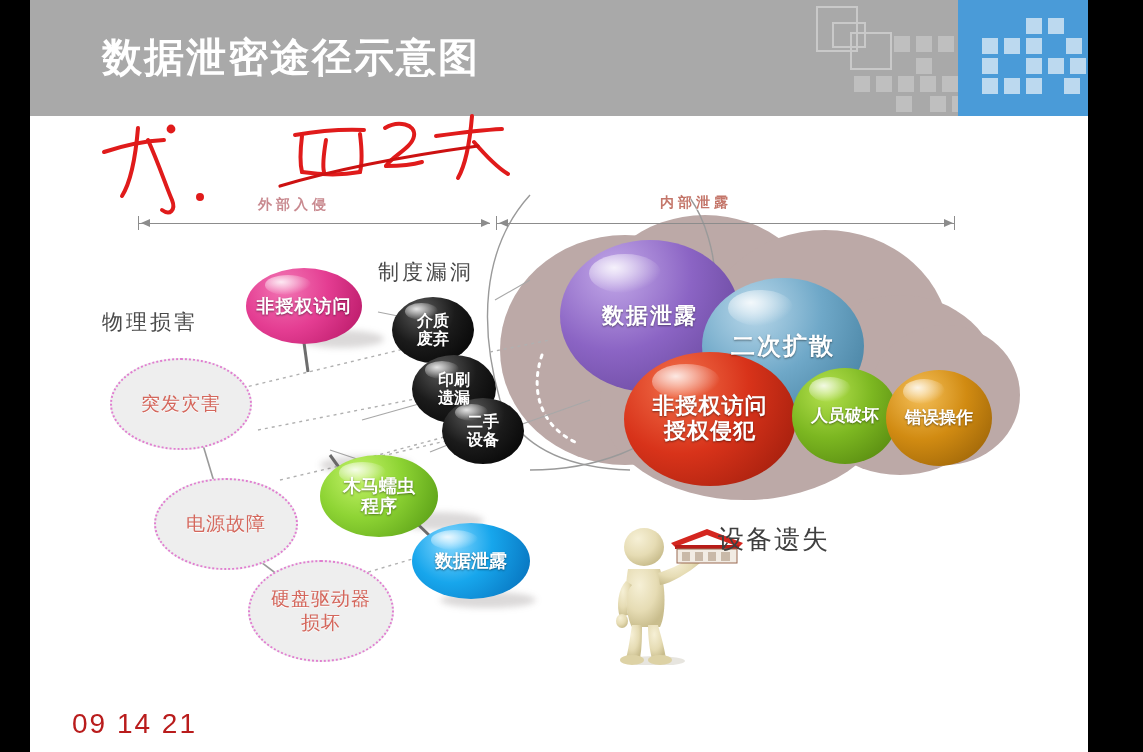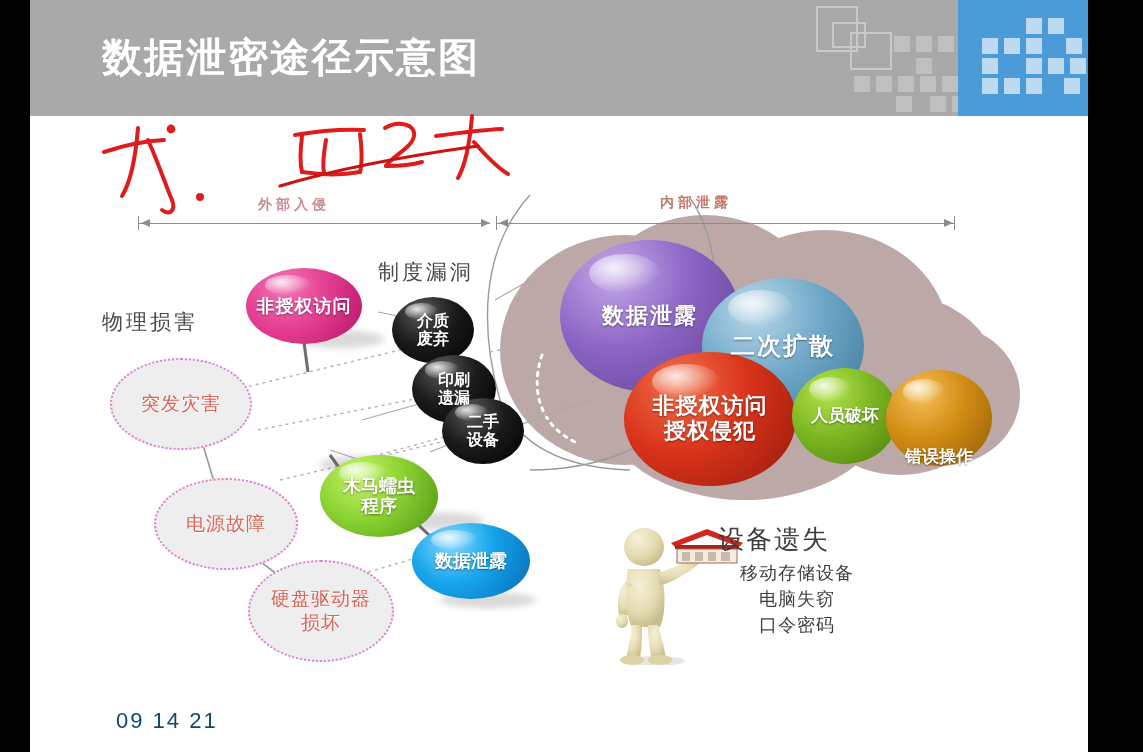--- a/index.html
+++ b/index.html
@@ -51,42 +51,42 @@
 
   .b-pink{background:radial-gradient(circle at 33% 25%,#f276b4 0%,#e43d92 45%,#b31462 100%);}
   .b-orange{background:radial-gradient(circle at 33% 25%,#ffd070 0%,#f5a623 42%,#cf7400 100%);}
   .b-green{background:radial-gradient(circle at 33% 25%,#c4f36a 0%,#8ed434 42%,#4f9410 100%);text-align:center;}
   .b-cyan{background:radial-gradient(circle at 33% 25%,#87d8ff 0%,#17a6ec 42%,#0469b5 100%);}
   .b-black{background:radial-gradient(circle at 36% 22%,#5a5a5a 0%,#1b1b1b 45%,#000 100%);}
   .b-purple{background:radial-gradient(circle at 30% 22%,#c2a8e8 0%,#8b64c4 45%,#5b3d8e 100%);}
   .b-blue{background:radial-gradient(circle at 32% 24%,#b9d8ea 0%,#6fa8c8 45%,#3d7898 100%);}
   .b-red{background:radial-gradient(circle at 32% 24%,#f2704a 0%,#d8331a 45%,#95190a 100%);}
   .b-lgreen{background:radial-gradient(circle at 33% 25%,#b5e24f 0%,#7cb721 45%,#4c7c0b 100%);}
-  .b-gold{background:radial-gradient(circle at 33% 25%,#f5c05a 0%,#d18b12 45%,#8e5a05 100%);align-items:flex-end;}
+  .b-gold{background:radial-gradient(circle at 33% 25%,#f5c05a 0%,#d18b12 45%,#8e5a05 100%);}
 
   .shadow{position:absolute;border-radius:50%;background:rgba(90,80,80,.22);filter:blur(3px);}
 
   
   .dash-ell{position:absolute;border:2px dotted #e07fd0;border-radius:50%;background:#eeeeee;
             display:flex;align-items:center;justify-content:center;text-align:center;
             font-family:"DejaVu Sans","Liberation Sans",sans-serif;font-size:19px;color:#d4675c;
             letter-spacing:1px;line-height:1.25;text-shadow:0 1px 0 rgba(255,255,255,.9);}
 
   
   .figure{position:absolute;left:580px;top:525px;width:90px;height:140px;}
   .house{position:absolute;left:637px;top:527px;width:80px;height:38px;}
 
   
   .loss-title{position:absolute;font-size:26px;color:#3f3f3f;letter-spacing:2px;white-space:nowrap;
               font-family:"DejaVu Sans","Liberation Sans",sans-serif;}
   .loss-sub{position:absolute;font-size:18px;color:#3f3f3f;letter-spacing:1px;line-height:1.45;
             text-align:center;font-family:"DejaVu Sans","Liberation Sans",sans-serif;}
 
   
-  .footer{position:absolute;left:42px;top:708px;font-size:22px;color:#0c4a6e;letter-spacing:2px;margin-left:44px;}
+  .footer{position:absolute;left:42px;top:708px;font-size:28px;color:#b91c1c;letter-spacing:2px;}
 </style>
 </head>
 <body>
 
 <div class="screen">
   <div class="slide">
 
     <div class="hdr">
       <div class="hdr-title">数据泄密途径示意图</div>
 
@@ -307,21 +307,16 @@
       <path d="M 4 16 L 40 2 L 76 16 L 72 20 L 40 8 L 8 20 Z" fill="#d4261f"></path>
       <path d="M 8 18 L 72 18 L 72 22 L 8 22 Z" fill="#b81c18"></path>
       <rect x="10" y="22" width="60" height="14" fill="#f2ece4" stroke="#9a6a52" stroke-width="1"></rect>
       <rect x="15" y="25" width="8" height="9" fill="#c9b9a8"></rect>
       <rect x="28" y="25" width="8" height="9" fill="#c9b9a8"></rect>
       <rect x="41" y="25" width="8" height="9" fill="#c9b9a8"></rect>
       <rect x="54" y="25" width="9" height="9" fill="#c9b9a8"></rect>
     </svg>
 
     <div class="loss-title" style="left:688px;top:522px;">设备遗失</div>
-    <div class="loss-sub" style="left:672px;top:560px;width:190px;">
-      <div>移动存储设备</div>
-      <div>电脑失窃</div>
-      <div>口令密码</div>
-    </div>
 
     <div class="footer">09 14 21</div>
   </div>
 </div>
 
 </body></html>

